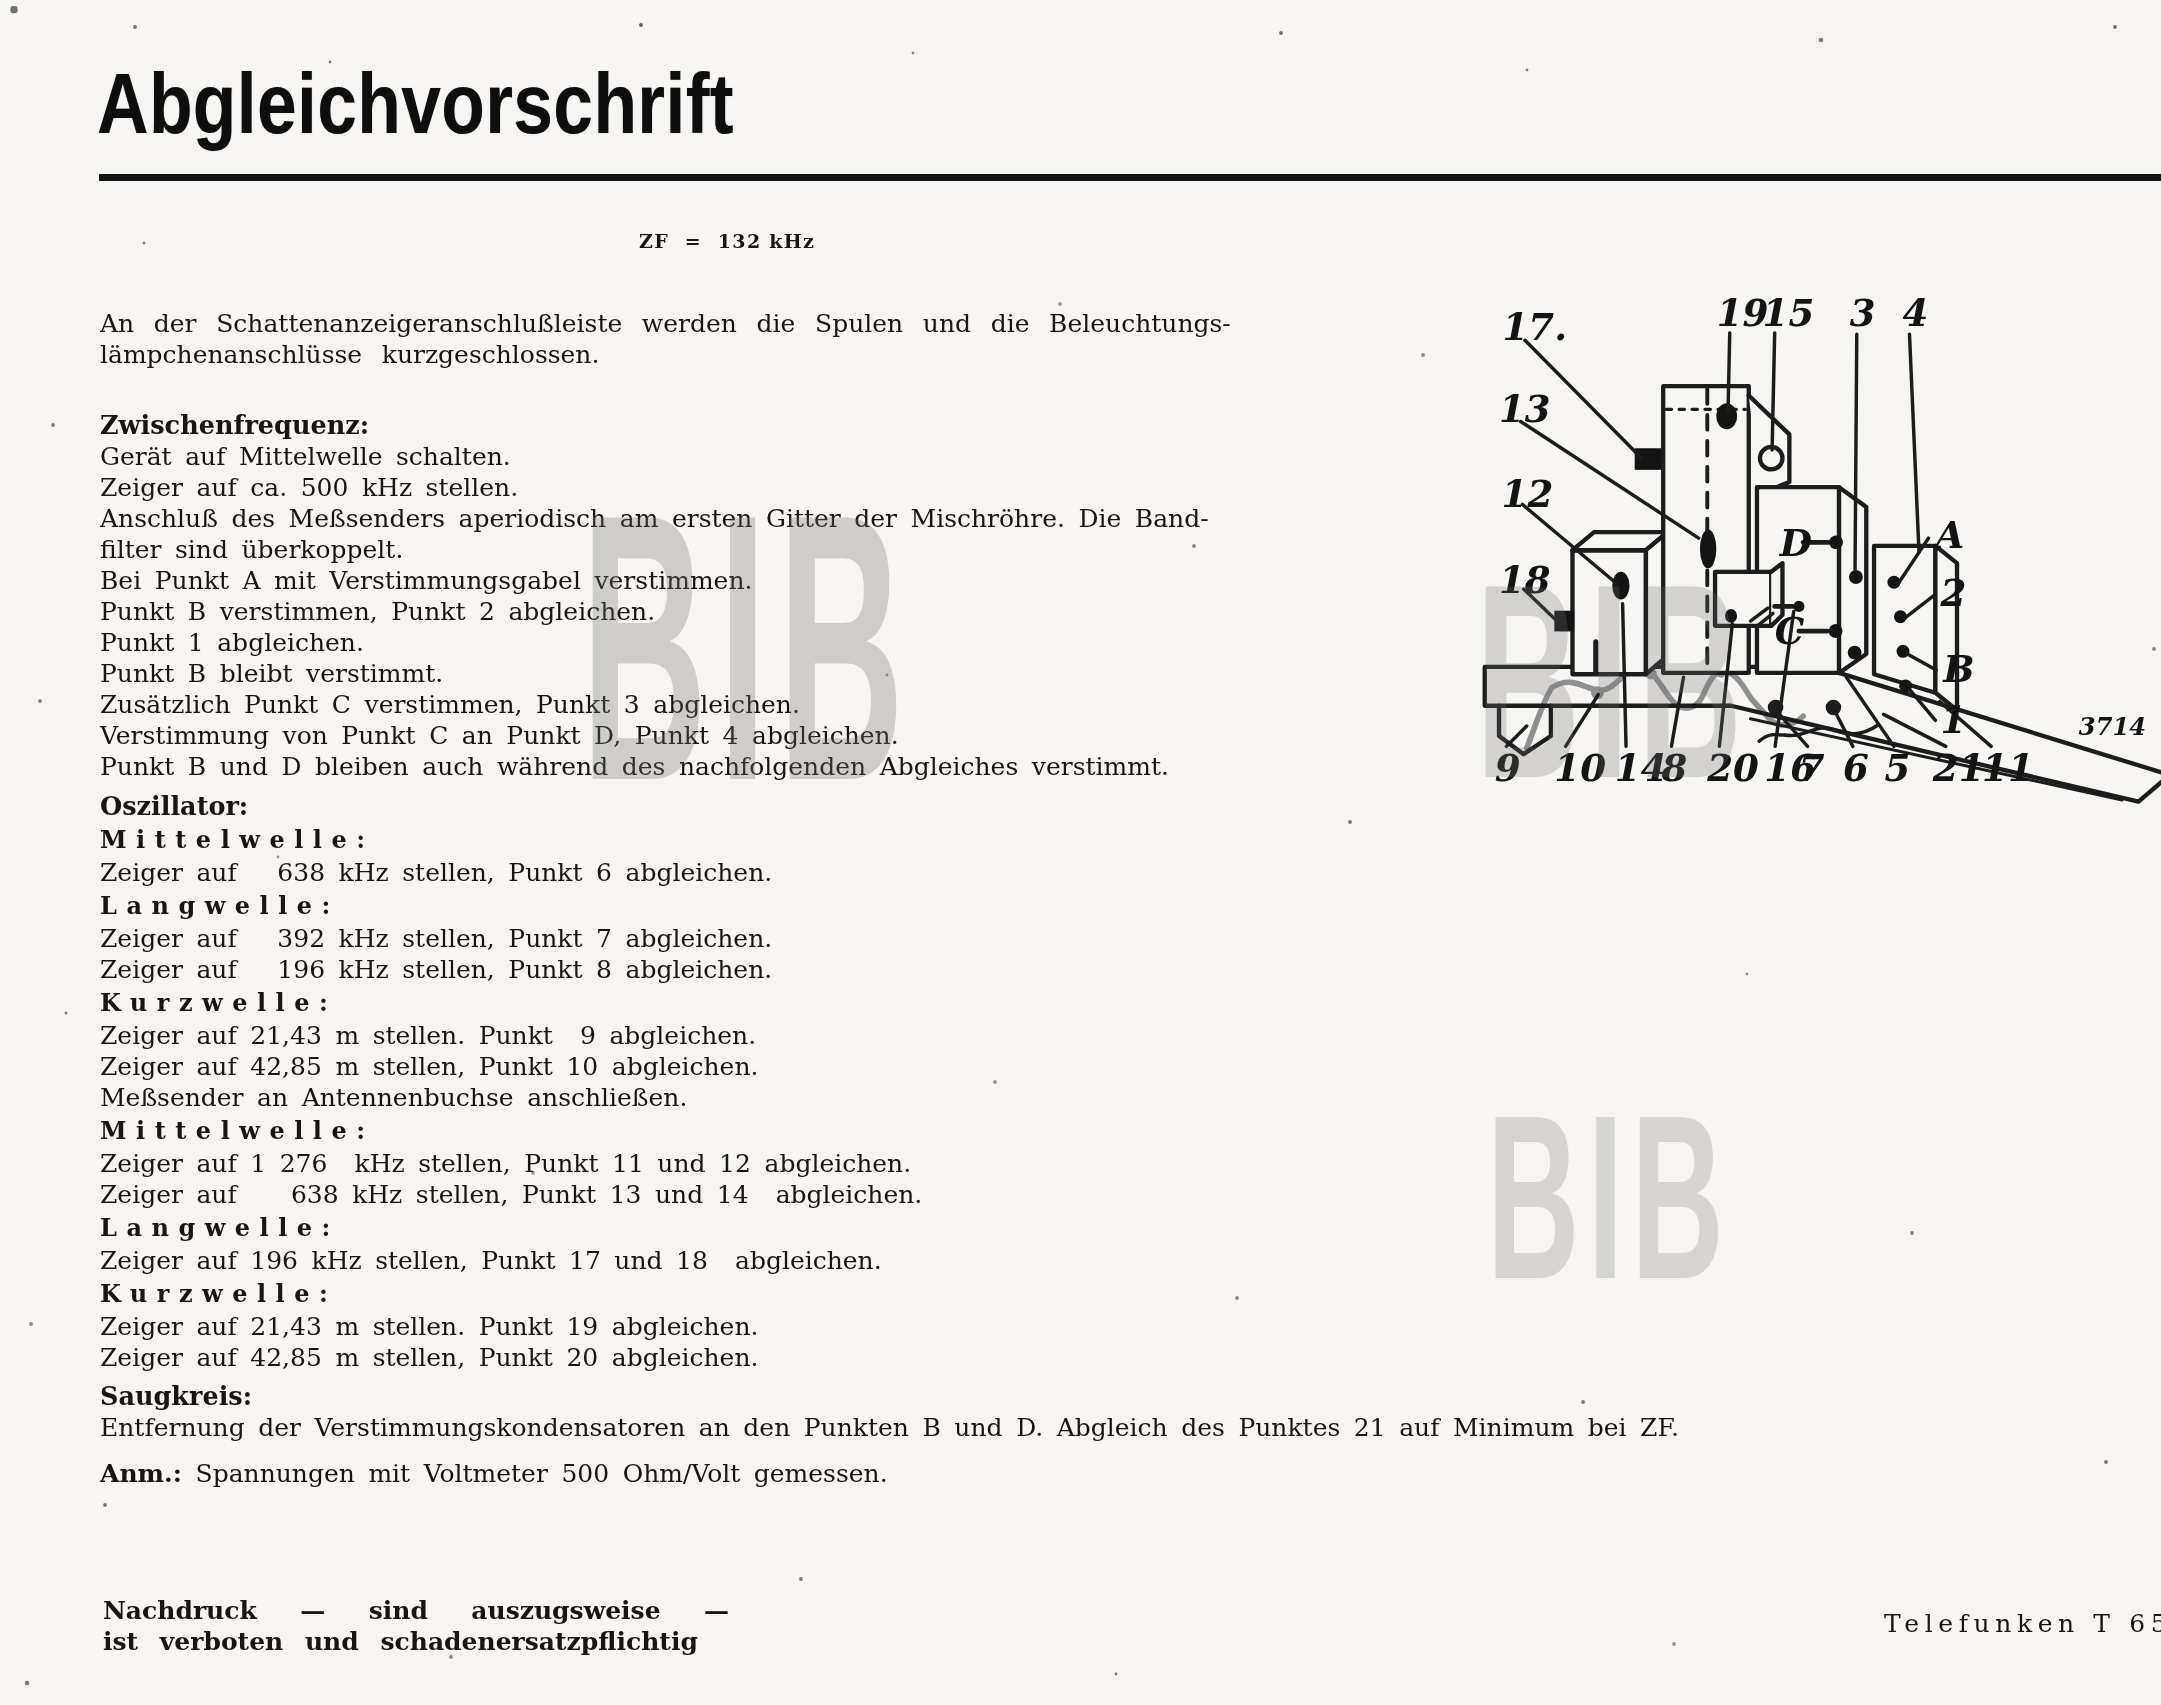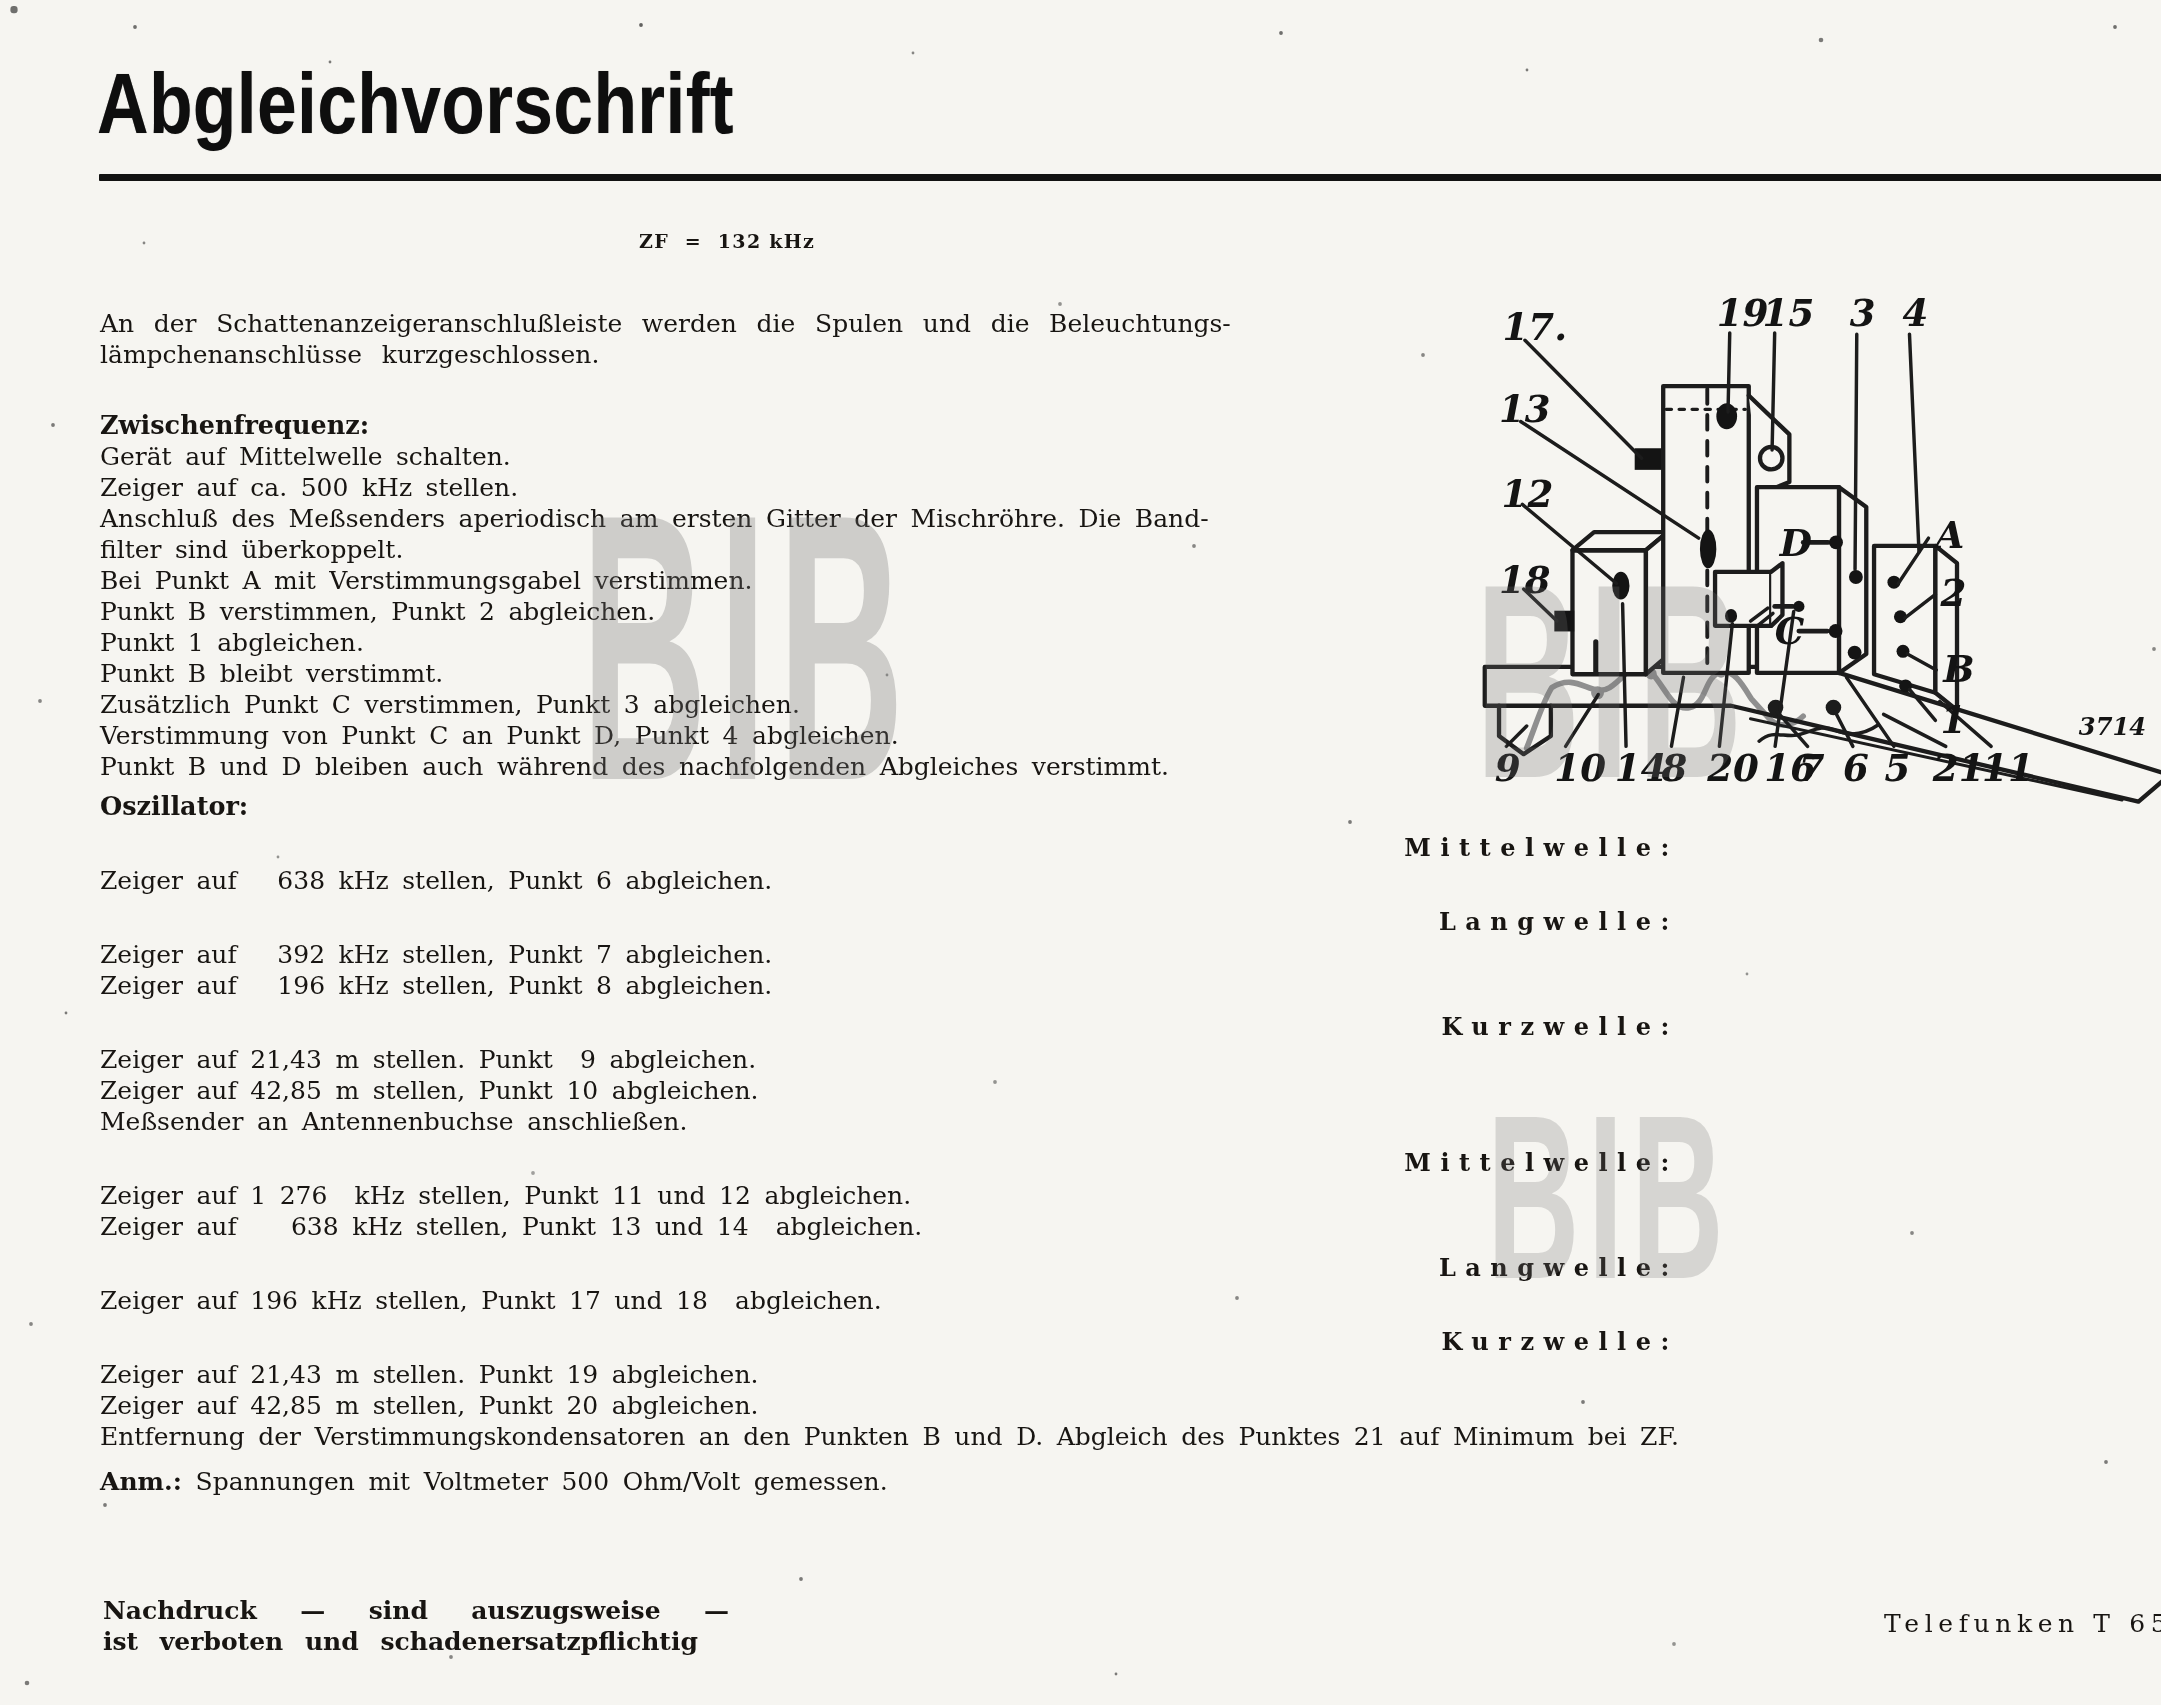--- a/index.html
+++ b/index.html
@@ -15,21 +15,21 @@
     text-shadow:0 0 0.9px rgba(0,0,0,.45);
   }
   .rule{position:absolute;left:99px;top:174px;width:2188px;height:7px;background:#121212;border-radius:0.9px;}
   .zf{position:absolute;left:639px;top:230px;font-size:19px;font-weight:bold;letter-spacing:1.3px;white-space:pre;}
   
   .intro{position:absolute;left:100px;top:308px;font-size:25px;line-height:33px;}
   .intro .line{white-space:pre;word-spacing:11.7px;}
   .content{position:absolute;left:100px;top:401px;}
   .heading{white-space:pre;}
   .heading.bold{font-weight:bold;font-size:25.5px;line-height:32px;margin-top:7.8px;}
-  .heading.spaced{font-weight:bold;font-size:24px;line-height:35px;letter-spacing:9.5px;margin-top:8px;text-align:right;}
+  .heading.spaced{font-weight:bold;font-size:24px;line-height:35px;letter-spacing:9.5px;margin-top:0;}
   .line{font-size:25px;line-height:31px;white-space:pre;word-spacing:5.6px;}
   .anm-row{margin-top:14.7px;font-size:25px;line-height:32px;white-space:pre;word-spacing:5.6px;}
   .anm-label{font-weight:bold;}
   
   .footer-left{position:absolute;left:103px;top:1595px;font-size:23px;font-weight:bold;line-height:32px;}
   .footer-left .line{white-space:pre;word-spacing:13px;}
   .footer-right{position:absolute;left:1884px;top:1609px;font-size:25px;letter-spacing:5.6px;white-space:pre;}
   
   .wm{
     position:absolute;font-family:"Liberation Sans",sans-serif;font-weight:bold;
@@ -114,20 +114,21 @@
         <div class="line">Zeiger auf 42,85 m stellen, Punkt 10 abgleichen.</div>
         <div class="line">Meßsender an Antennenbuchse anschließen.</div>
         <div class="heading spaced">Mittelwelle:</div>
         <div class="line">Zeiger auf 1 276  kHz stellen, Punkt 11 und 12 abgleichen.</div>
         <div class="line">Zeiger auf    638 kHz stellen, Punkt 13 und 14  abgleichen.</div>
         <div class="heading spaced">Langwelle:</div>
         <div class="line">Zeiger auf 196 kHz stellen, Punkt 17 und 18  abgleichen.</div>
         <div class="heading spaced">Kurzwelle:</div>
         <div class="line">Zeiger auf 21,43 m stellen. Punkt 19 abgleichen.</div>
         <div class="line">Zeiger auf 42,85 m stellen, Punkt 20 abgleichen.</div>
+        <div class="heading bold">Saugkreis:</div>
         <div class="line">Entfernung der Verstimmungskondensatoren an den Punkten B und D. Abgleich des Punktes 21 auf Minimum bei ZF.</div>
       </div>
     <div class="anm-row"><span class="anm-label">Anm.:</span><span> Spannungen mit Voltmeter 500 Ohm/Volt gemessen.</span></div>
   </div>
 
   <div class="footer-left">
     <div class="line">Nachdruck  —  sind  auszugsweise  —</div>
     <div class="line">ist verboten und schadenersatzpflichtig</div>
   </div>
   <div class="footer-right">Telefunken T 656 G</div>

